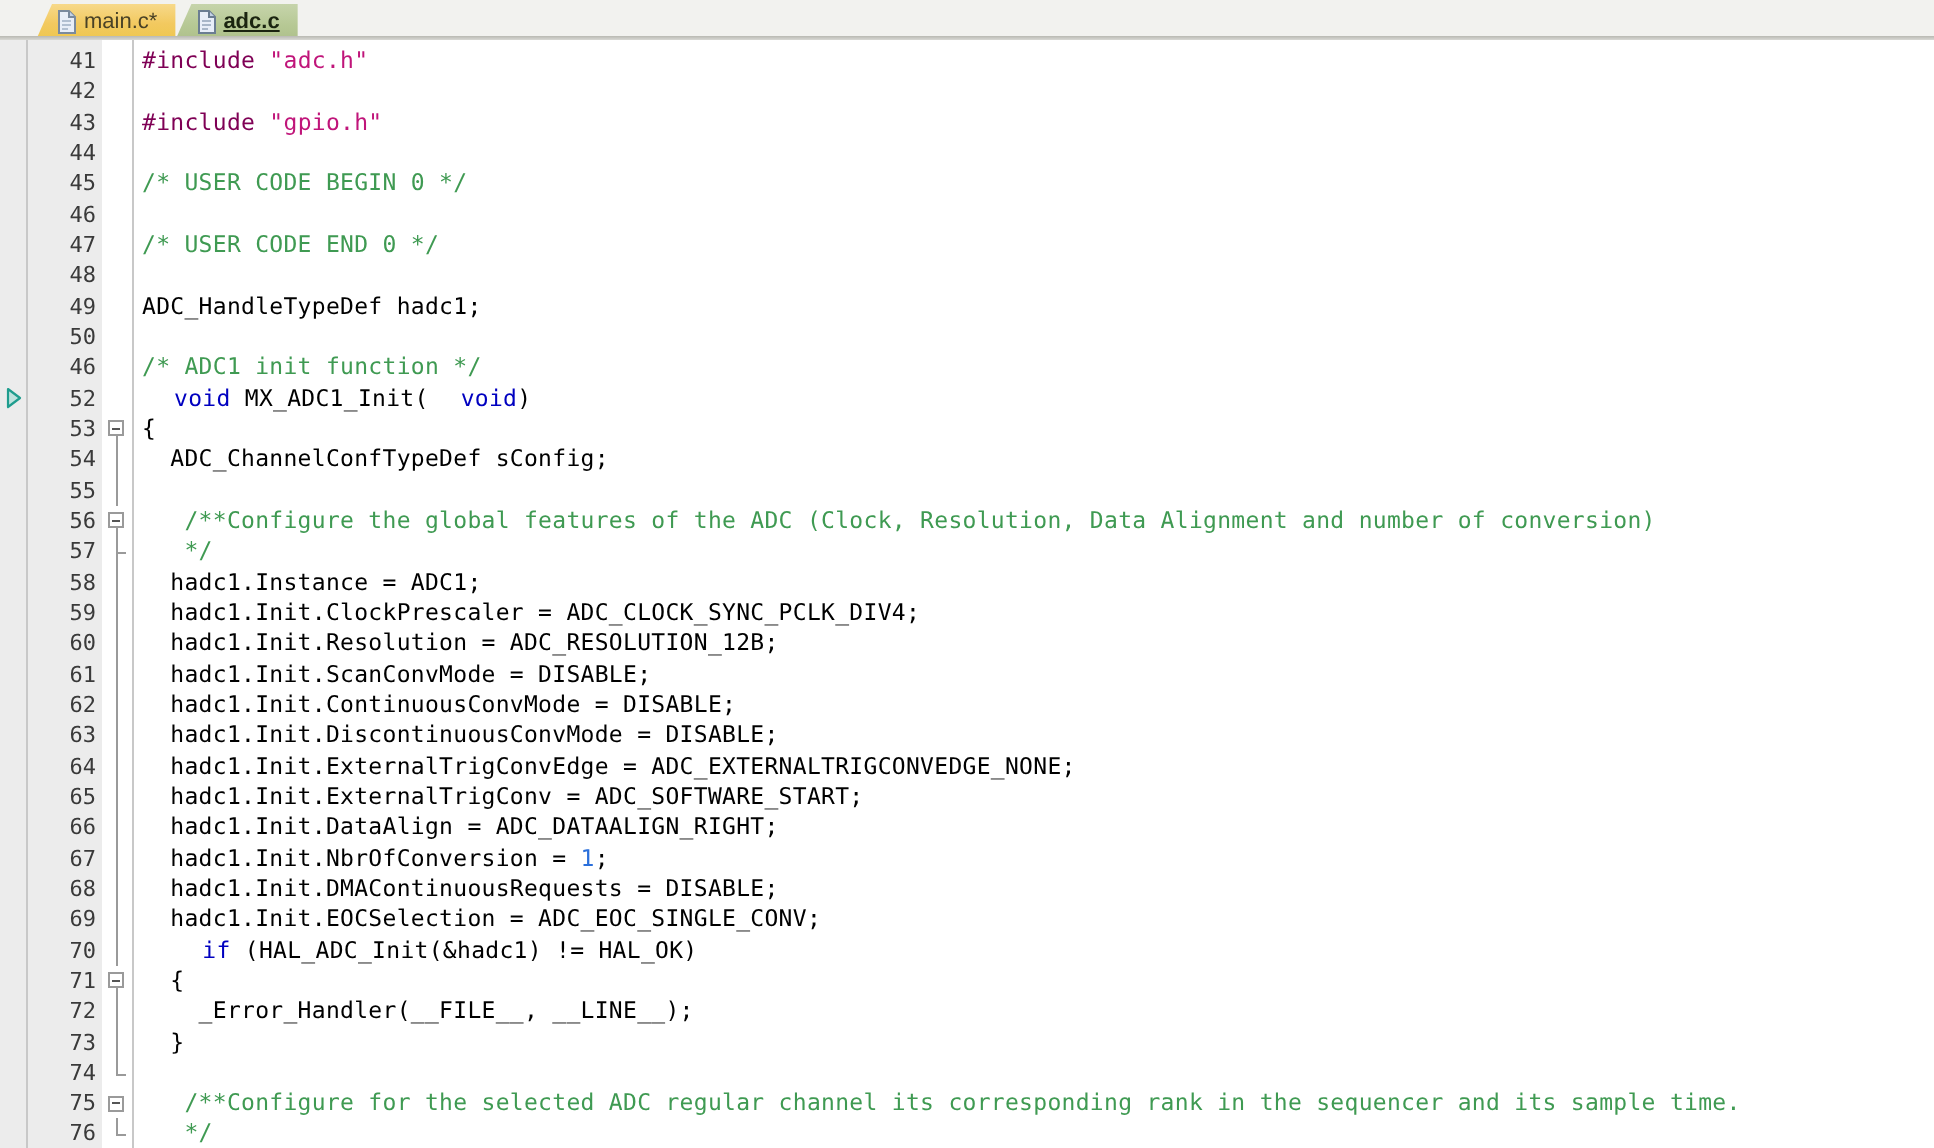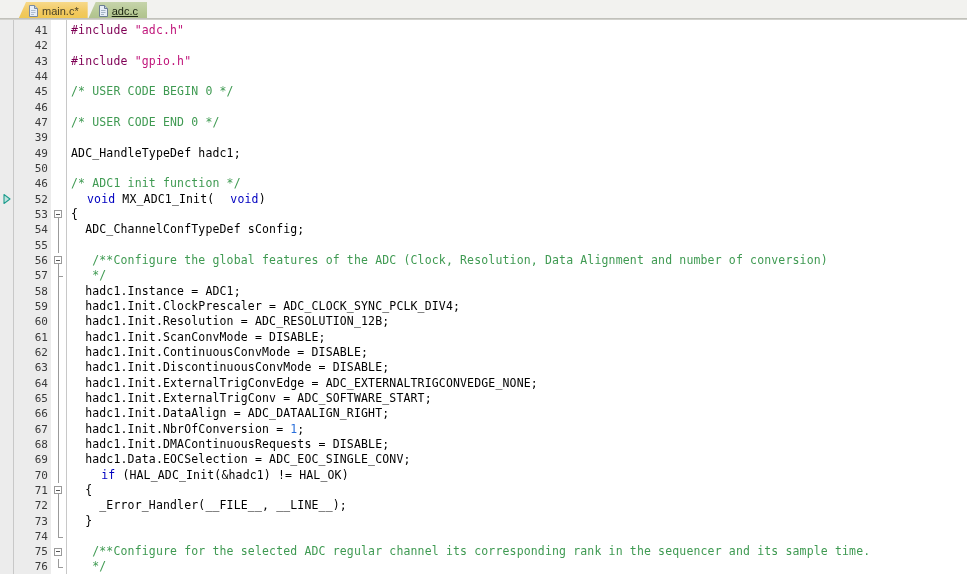--- a/index.html
+++ b/index.html
@@ -53,21 +53,21 @@
   }
   .tab-active {
     background: #b9ca9a;
     background: linear-gradient(to bottom, #c6d4ab 0%, #b6c894 60%, #aec08b 100%);
     color: #1b2410;
     clip-path: polygon(8px 0, 100% 0, 100% 100%, 0 100%);
     padding-left: 11px;
   }
   .tab-label { letter-spacing: 0px; }
   .tab-active .tab-label {
-    font-weight: normal;
+    font-weight: bold;
     text-decoration: underline;
     text-underline-offset: 1px;
   }
   .file-icon {
     width: 9px;
     height: 12px;
     flex: 0 0 auto;
     display: block;
   }
   .tab-spacer { flex: 1 1 auto; height: 18px; }
@@ -256,21 +256,21 @@
   </div>
 
   <div id="linenums">
       <div class="lnum">41</div>
       <div class="lnum">42</div>
       <div class="lnum">43</div>
       <div class="lnum">44</div>
       <div class="lnum">45</div>
       <div class="lnum">46</div>
       <div class="lnum">47</div>
-      <div class="lnum">39</div>
+      <div class="lnum">48</div>
       <div class="lnum">49</div>
       <div class="lnum">50</div>
       <div class="lnum">46</div>
       <div class="lnum">52</div>
       <div class="lnum">53</div>
       <div class="lnum">54</div>
       <div class="lnum">55</div>
       <div class="lnum">56</div>
       <div class="lnum">57</div>
       <div class="lnum">58</div>
@@ -408,21 +408,21 @@
       <div class="cline"><span class="plain">  hadc1.Init.ClockPrescaler = ADC_CLOCK_SYNC_PCLK_DIV4;</span></div>
       <div class="cline"><span class="plain">  hadc1.Init.Resolution = ADC_RESOLUTION_12B;</span></div>
       <div class="cline"><span class="plain">  hadc1.Init.ScanConvMode = DISABLE;</span></div>
       <div class="cline"><span class="plain">  hadc1.Init.ContinuousConvMode = DISABLE;</span></div>
       <div class="cline"><span class="plain">  hadc1.Init.DiscontinuousConvMode = DISABLE;</span></div>
       <div class="cline"><span class="plain">  hadc1.Init.ExternalTrigConvEdge = ADC_EXTERNALTRIGCONVEDGE_NONE;</span></div>
       <div class="cline"><span class="plain">  hadc1.Init.ExternalTrigConv = ADC_SOFTWARE_START;</span></div>
       <div class="cline"><span class="plain">  hadc1.Init.DataAlign = ADC_DATAALIGN_RIGHT;</span></div>
       <div class="cline"><span class="plain">  hadc1.Init.NbrOfConversion = </span><span class="num">1</span><span class="plain">;</span></div>
       <div class="cline"><span class="plain">  hadc1.Init.DMAContinuousRequests = DISABLE;</span></div>
-      <div class="cline"><span class="plain">  hadc1.Data.EOCSelection = ADC_EOC_SINGLE_CONV;</span></div>
+      <div class="cline"><span class="plain">  hadc1.Init.EOCSelection = ADC_EOC_SINGLE_CONV;</span></div>
       <div class="cline"><span class="plain">  </span><span class="kw">if</span><span class="plain"> (HAL_ADC_Init(&amp;hadc1) != HAL_OK)</span></div>
       <div class="cline"><span class="plain">  {</span></div>
       <div class="cline"><span class="plain">    _Error_Handler(__FILE__, __LINE__);</span></div>
       <div class="cline"><span class="plain">  }</span></div>
       <div class="cline">&nbsp;</div>
       <div class="cline"><span class="cmt">   /**Configure for the selected ADC regular channel its corresponding rank in the sequencer and its sample time.</span></div>
       <div class="cline"><span class="cmt">   */</span></div>
     </div>
 
 </div>

